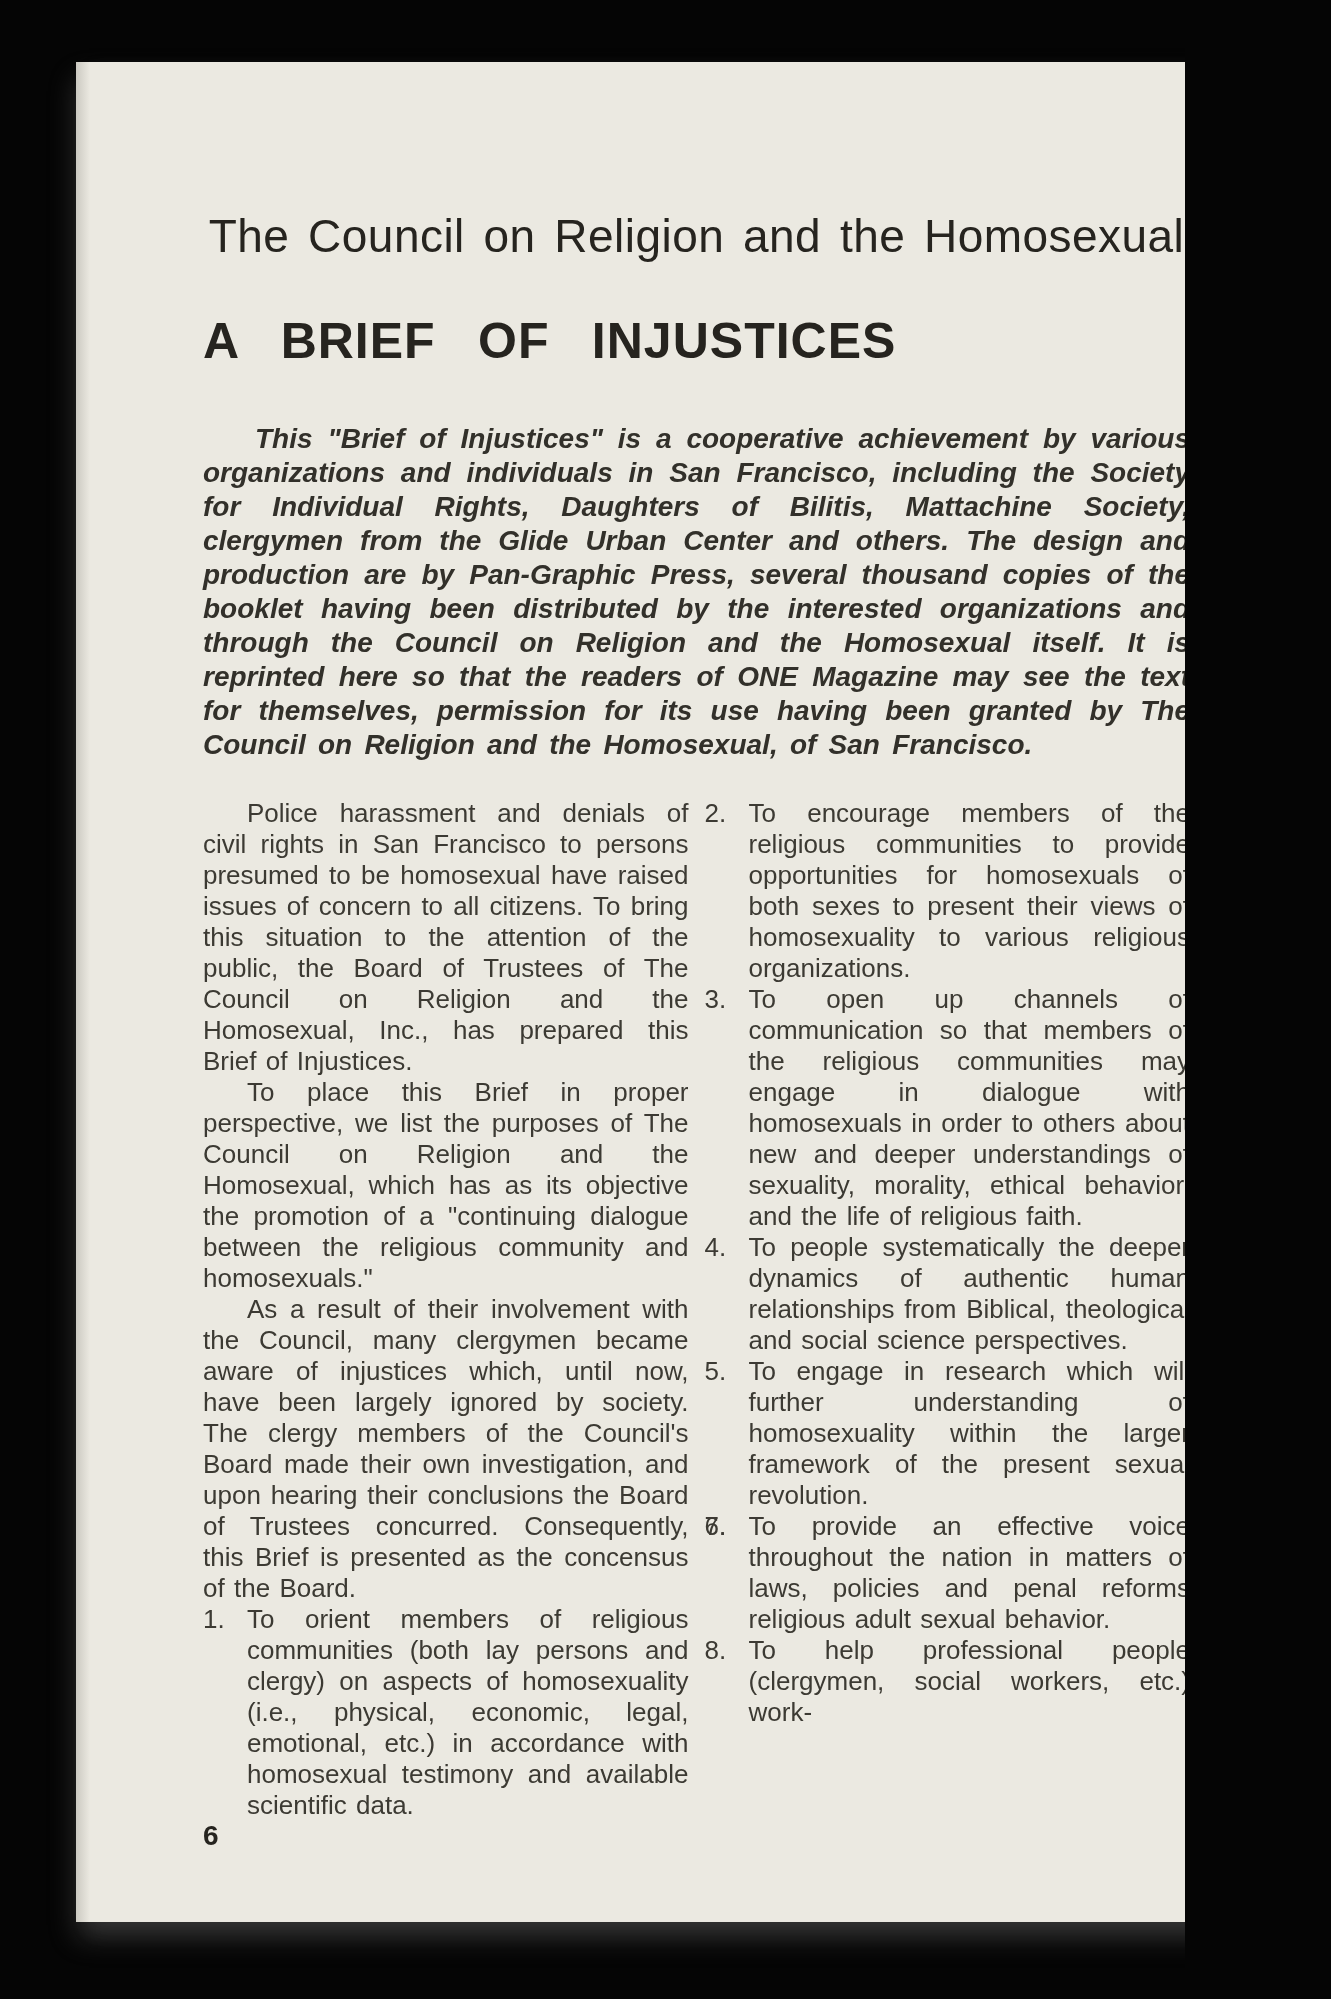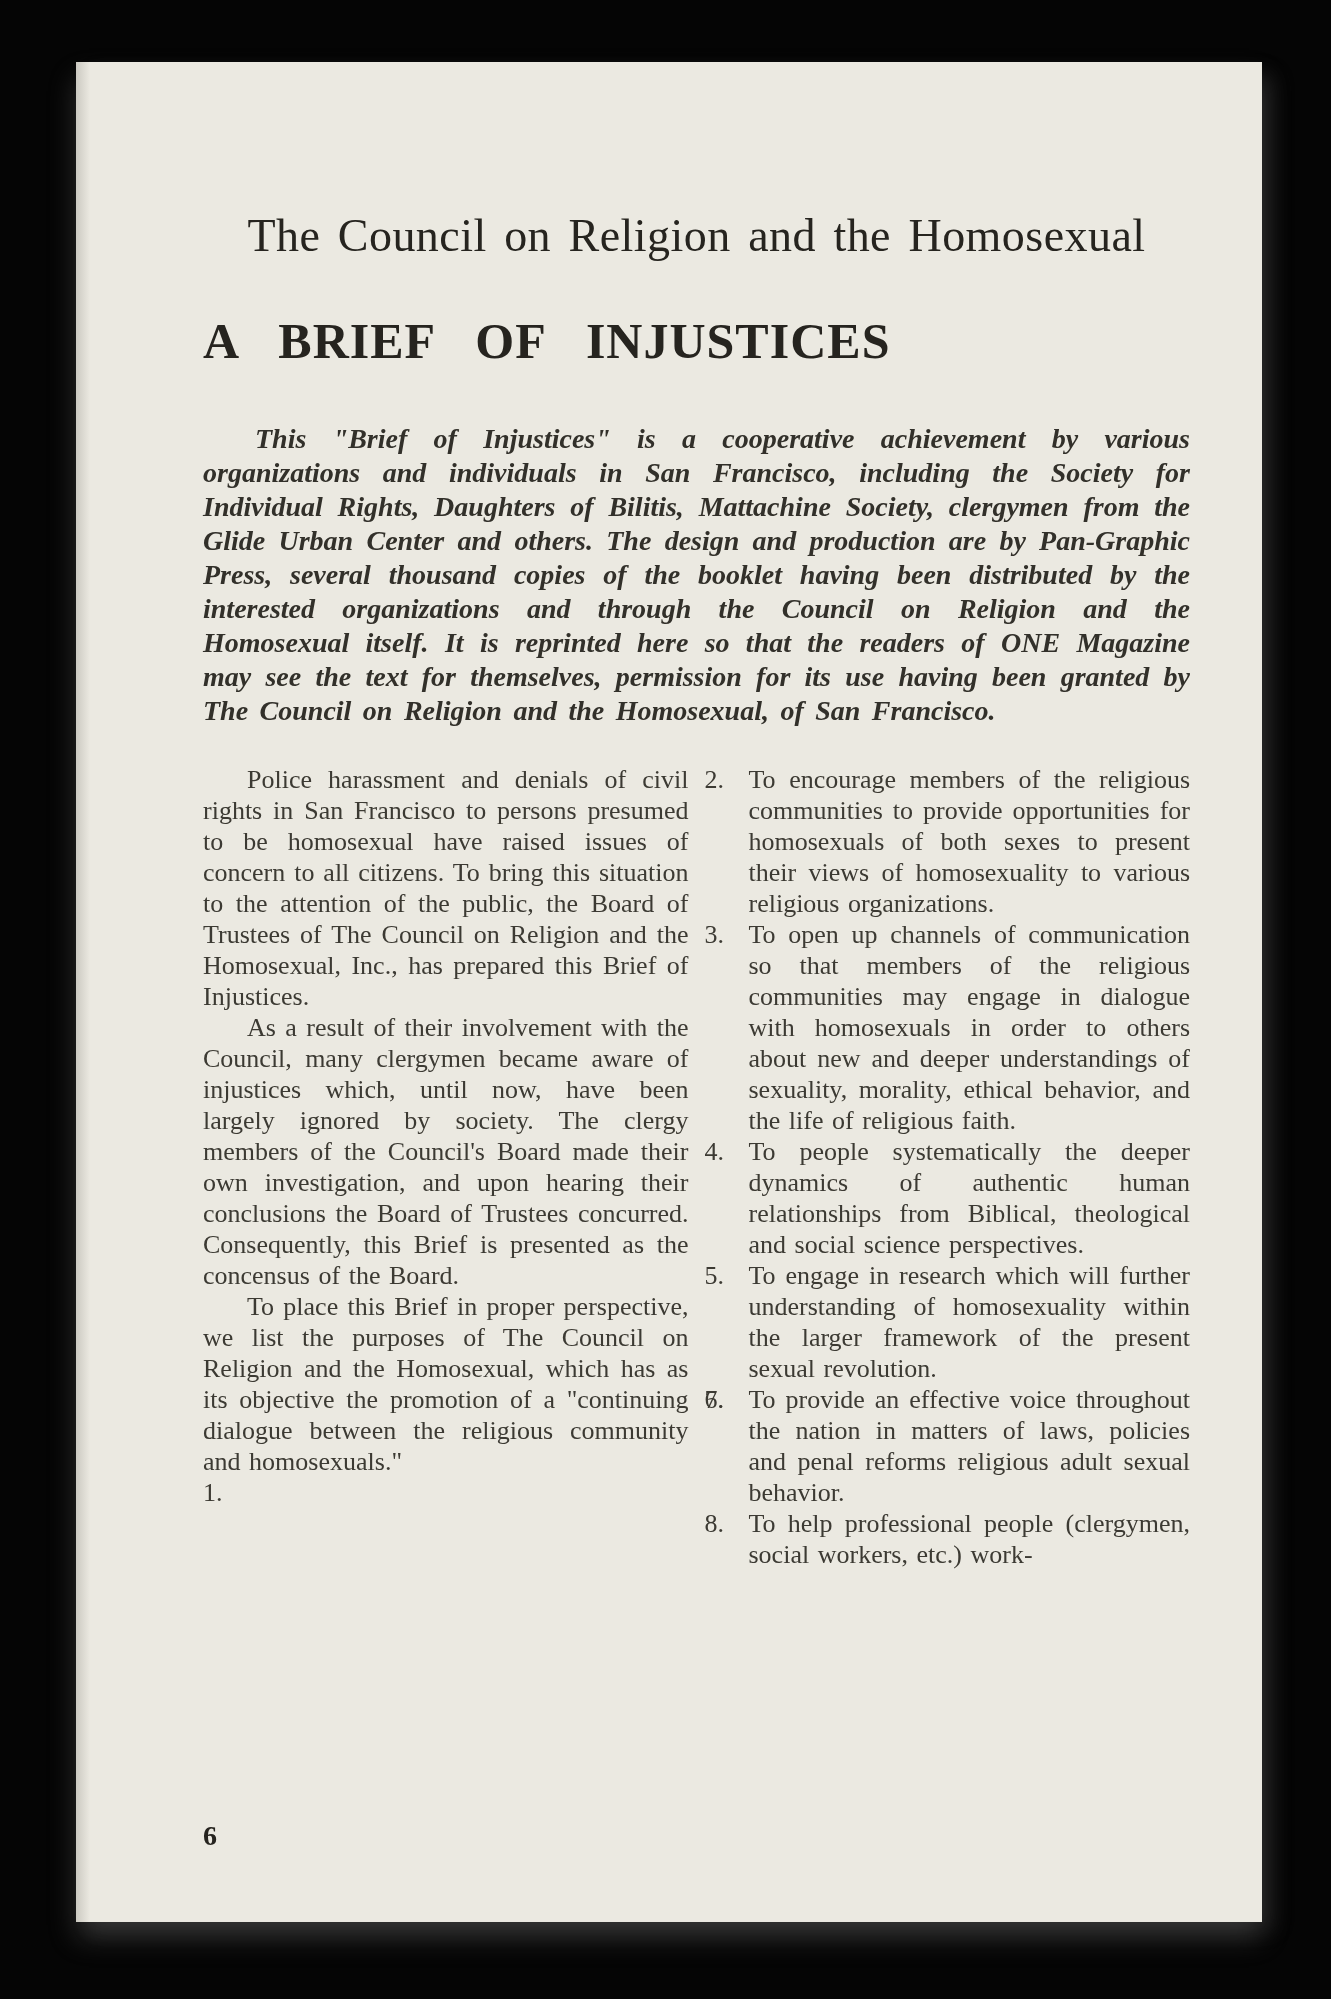--- a/index.html
+++ b/index.html
@@ -1,17 +1,17 @@
 <!DOCTYPE html>
 <html style="--background: #050505; --paper: #ebe9e1; --ink: #3c3a33; --heading-ink: #26241f;"><head>
 <meta charset="utf-8">
 <style>
   html,body{margin:0;padding:0;background:var(--background,#050505);}
-  .stage{position:relative;width:1331px;height:1999px;overflow:hidden;background:var(--background,#050505);
-         font-family:Liberation Serif, serif;}
+  .stage{position:relative;width:1185px;height:1999px;overflow:hidden;background:var(--background,#050505);
+         font-family:Liberation Sans, sans-serif;}
   .paper{position:absolute;left:76px;top:62px;width:1186px;height:1860px;
          background:var(--paper,#ebe9e1);
          box-shadow:0 16px 26px rgba(150,150,150,.28), 14px 10px 20px rgba(110,110,110,.12);
          box-sizing:border-box;padding:150px 72px 0 127px;}
   .paper::before{content:"";position:absolute;left:0;top:0;bottom:0;width:14px;
          background:linear-gradient(90deg,rgba(60,58,50,.18),rgba(60,58,50,0));}
   .kicker{text-align:center;font-size:46px;line-height:1.05;color:var(--heading-ink,#26241f);
          word-spacing:.12em;letter-spacing:.01em;}
   .title{font-size:50px;line-height:1;font-weight:700;margin-top:56px;
          color:var(--heading-ink,#26241f);word-spacing:.55em;letter-spacing:.02em;}
@@ -36,28 +36,29 @@
 
     <div class="intro">This "Brief of Injustices" is a cooperative achievement by various organizations and individuals in San Francisco, including the Society for Individual Rights, Daughters of Bilitis, Mattachine Society, clergymen from the Glide Urban Center and others. The design and production are by Pan-Graphic Press, several thousand copies of the booklet having been distributed by the interested organizations and through the Council on Religion and the Homosexual itself. It is reprinted here so that the readers of ONE Magazine may see the text for themselves, permission for its use having been granted by The Council on Religion and the Homosexual, of San Francisco.</div>
 
     <div class="cols">
 
       <div class="col">
         <div>
 
             <p class="para">Police harassment and denials of civil rights in San Francisco to persons presumed to be homosexual have raised issues of concern to all citizens. To bring this situation to the attention of the public, the Board of Trustees of The Council on Religion and the Homosexual, Inc., has prepared this Brief of Injustices.</p>
 
+            <p class="para">To place this Brief in proper perspective, we list the purposes of The Council on Religion and the Homosexual, which has as its objective the promotion of a "continuing dialogue between the religious community and homosexuals."</p>
+
             <p class="para">As a result of their involvement with the Council, many clergymen became aware of injustices which, until now, have been largely ignored by society. The clergy members of the Council's Board made their own investigation, and upon hearing their conclusions the Board of Trustees concurred. Consequently, this Brief is presented as the concensus of the Board.</p>
-
-            <p class="para">To place this Brief in proper perspective, we list the purposes of The Council on Religion and the Homosexual, which has as its objective the promotion of a "continuing dialogue between the religious community and homosexuals."</p>
           </div>
         <div>
 
             <div class="li">
               <span class="num">1.</span>
+              <span>To orient members of religious communities (both lay persons and clergy) on aspects of homosexuality (i.e., physical, economic, legal, emotional, etc.) in accordance with homosexual testimony and available scientific data.</span>
             </div>
           </div>
       </div>
 
       <div class="col">
         <div>
 
             <div class="li">
               <span class="num">2.</span>
               <span>To encourage members of the religious communities to provide opportunities for homosexuals of both sexes to present their views of homosexuality to various religious organizations.</span>

